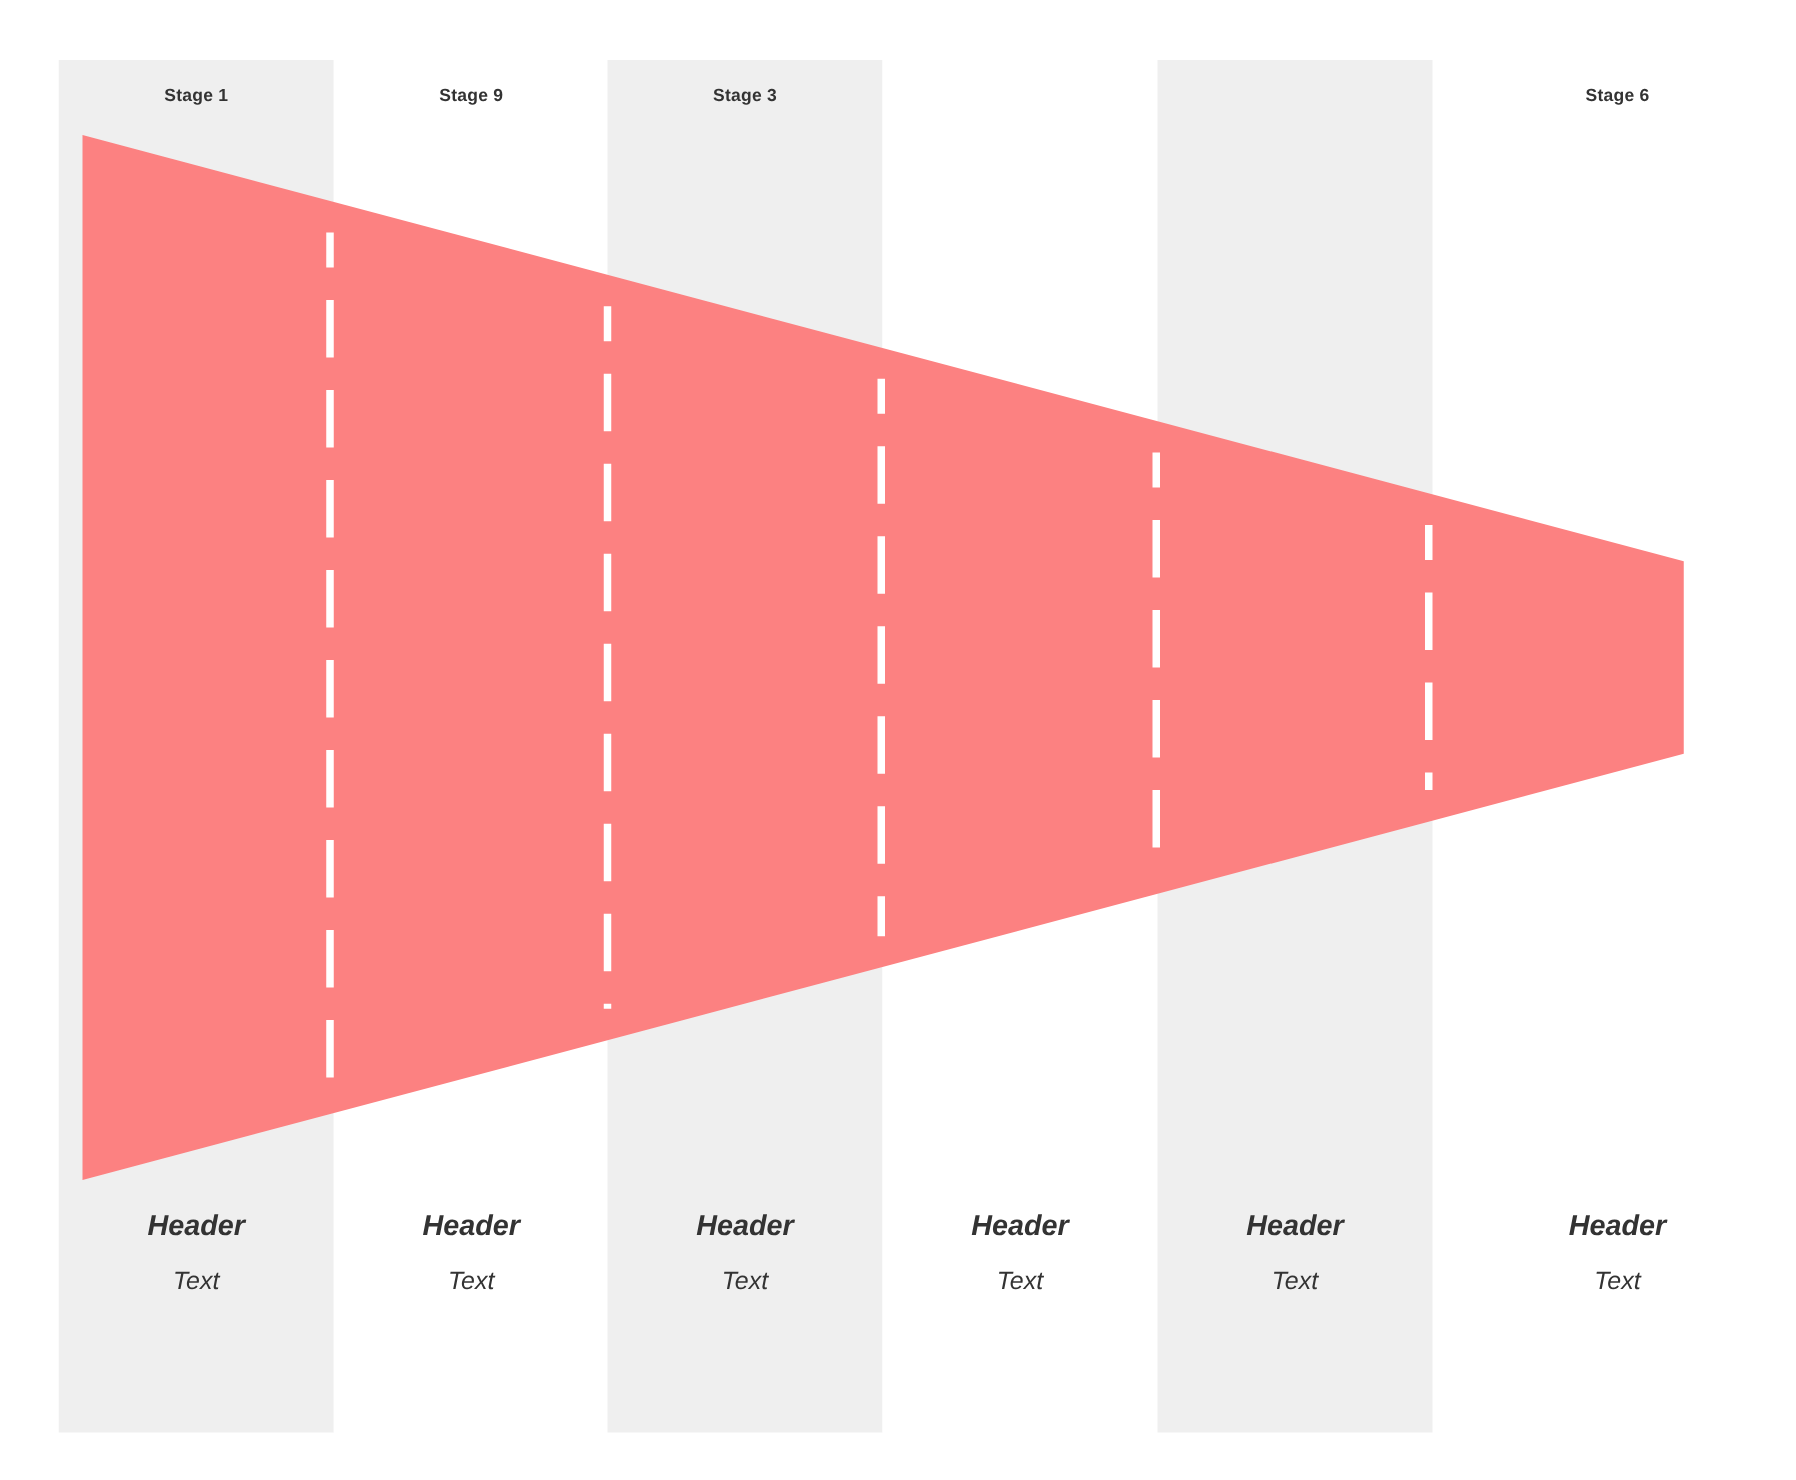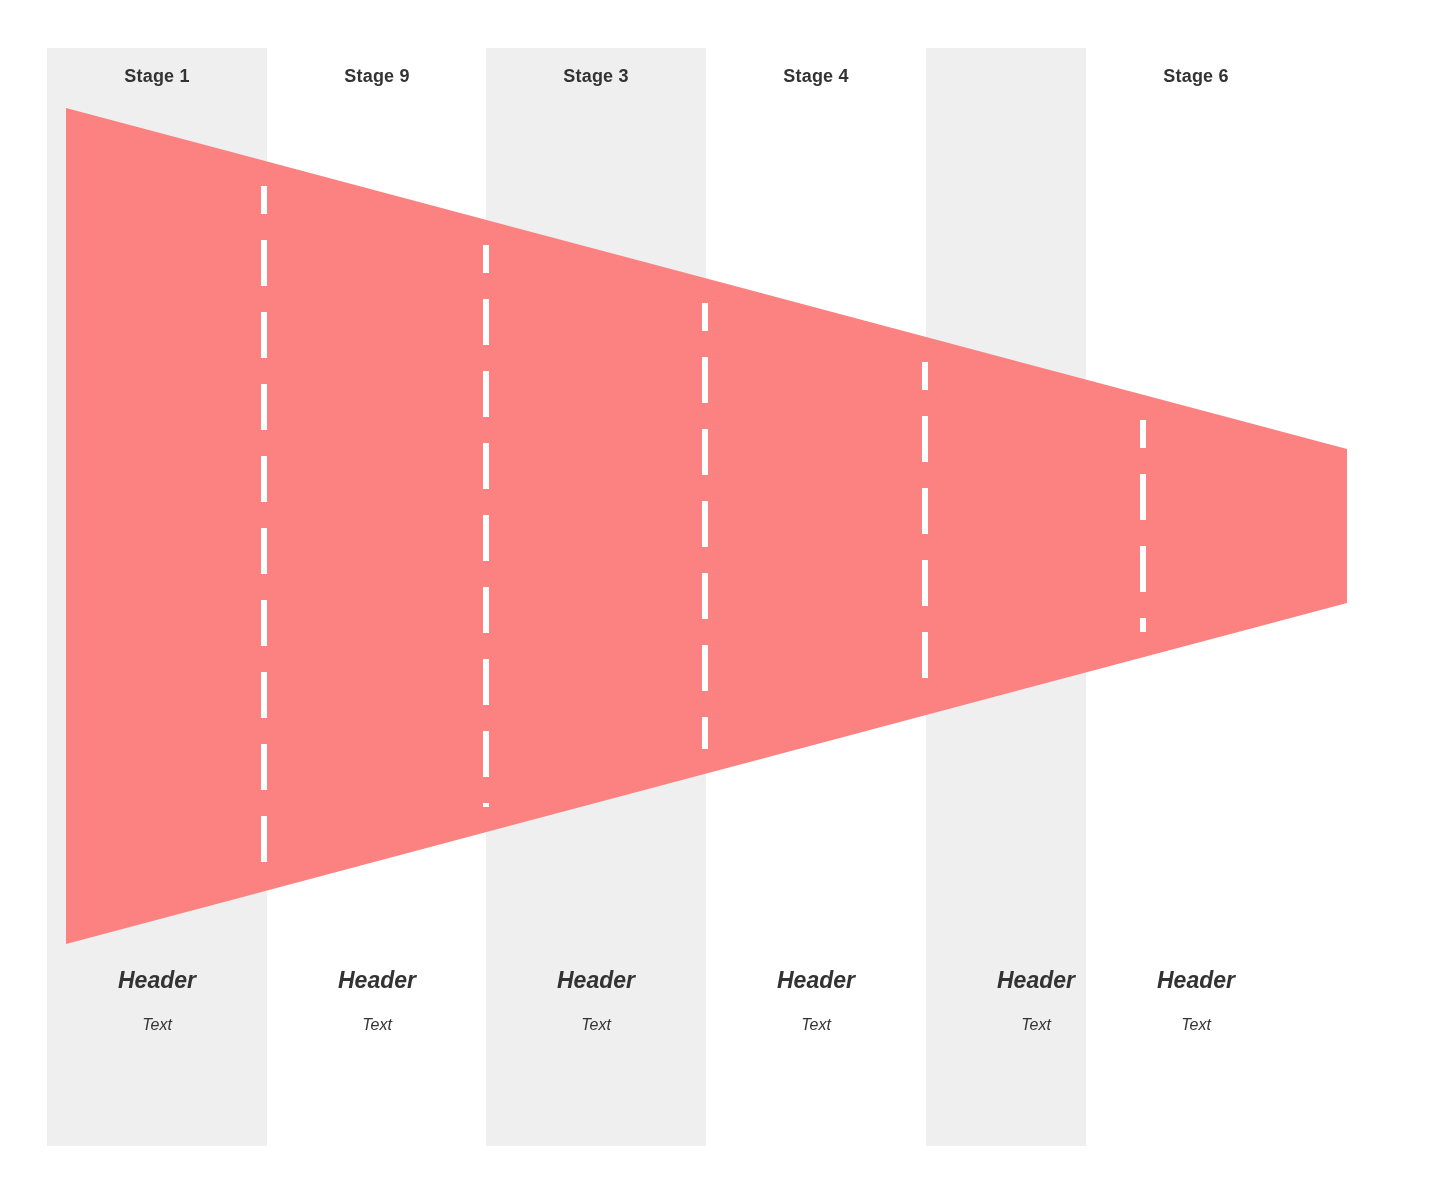--- a/index.html
+++ b/index.html
@@ -25,21 +25,21 @@
   .col.plain  { background: #ffffff; }
   .stage-label {
     position: absolute;
     top: 0;
     left: 0;
     right: 0;
     height: 56px;
     display: flex;
     align-items: center;
     justify-content: center;
-    font-size: 18px;
+    font-size: 14px;
     font-weight: 700;
     color: #333333;
     letter-spacing: 0.2px;
   }
   .stage-header {
     position: absolute;
     top: 912px;
     left: 0;
     right: 0;
     height: 40px;
@@ -53,21 +53,21 @@
   }
   .stage-text {
     position: absolute;
     top: 957px;
     left: 0;
     right: 0;
     height: 40px;
     display: flex;
     align-items: center;
     justify-content: center;
-    font-size: 16px;
+    font-size: 20px;
     font-style: italic;
     color: #333333;
   }
   .funnel-layer {
     position: absolute;
     left: 0;
     top: 0;
     width: 1437px;
     height: 1184px;
     pointer-events: none;
@@ -97,31 +97,30 @@
     <div class="stage-text">Text</div>
   </div>
 
   <div class="col shaded" style="left:486px">
     <div class="stage-label">Stage 3</div>
     <div class="stage-header">Header</div>
     <div class="stage-text">Text</div>
   </div>
 
   <div class="col plain" style="left:706px">
-    <div class="stage-label">Stage 4</div>
     <div class="stage-header">Header</div>
     <div class="stage-text">Text</div>
   </div>
 
   <div class="col shaded" style="left:926px">
     <div class="stage-header">Header</div>
     <div class="stage-text">Text</div>
   </div>
 
-  <div class="col plain" style="left:1086px">
+  <div class="col plain" style="left:1184px">
     <div class="stage-label">Stage 6</div>
     <div class="stage-header">Header</div>
     <div class="stage-text">Text</div>
   </div>
 
   <svg class="funnel-layer" viewBox="0 0 1437 1184">
     <polygon points="66,108 1347,449 1347,603 66,944" fill="#fc8181"></polygon>
     <line class="divider" x1="264" y1="186" x2="264" y2="866"></line>
     <line class="divider" x1="486" y1="245" x2="486" y2="807"></line>
     <line class="divider" x1="705" y1="303" x2="705" y2="749"></line>

